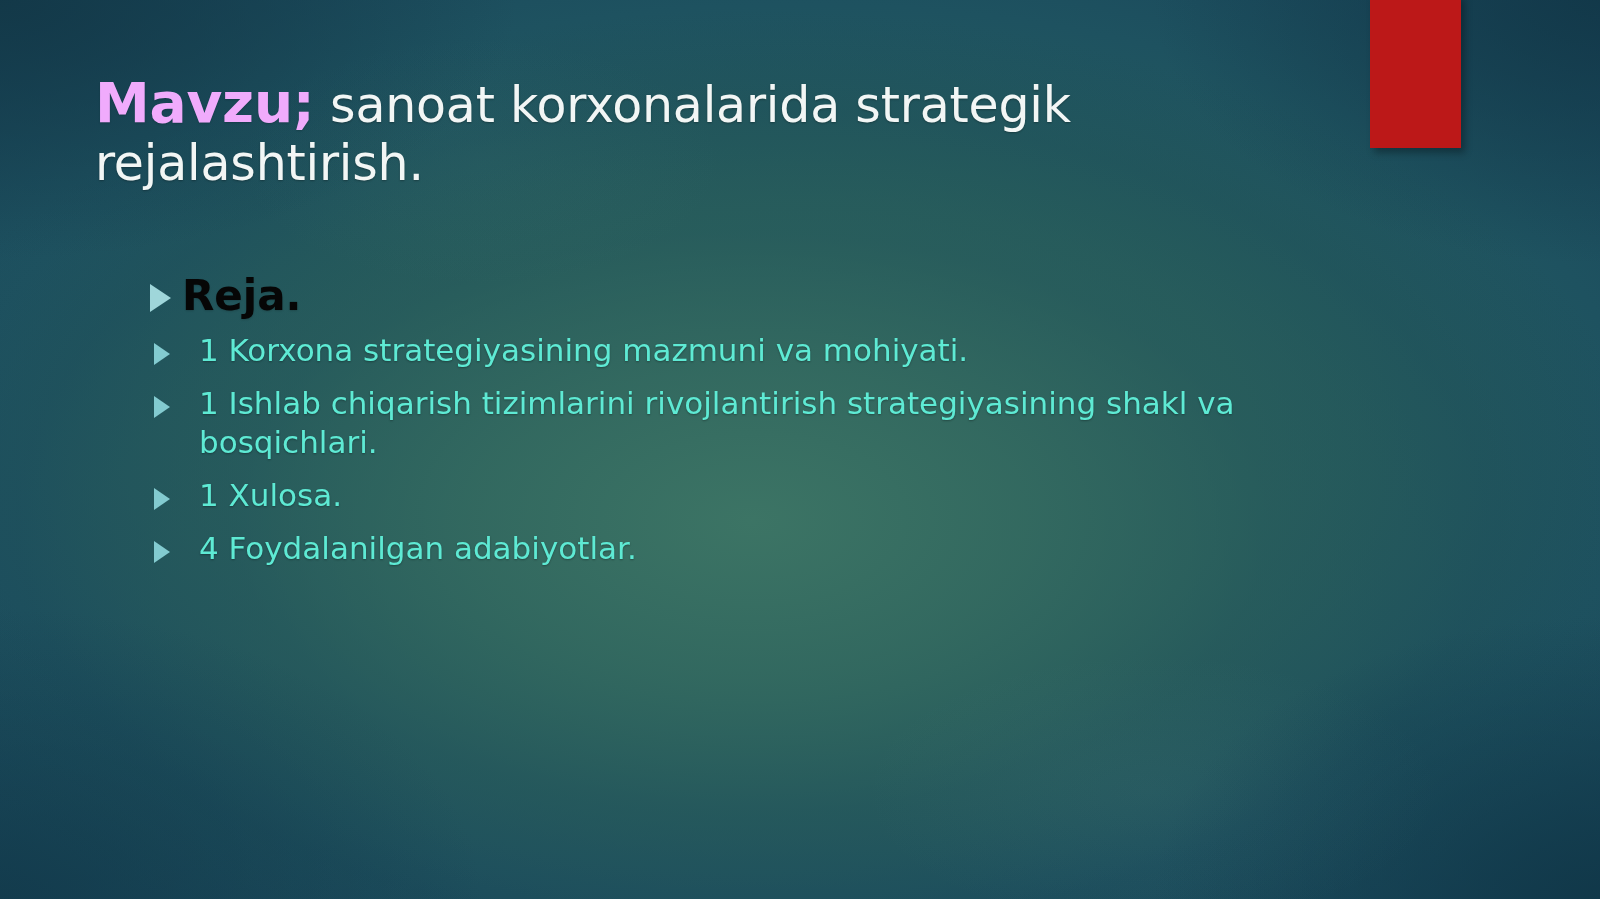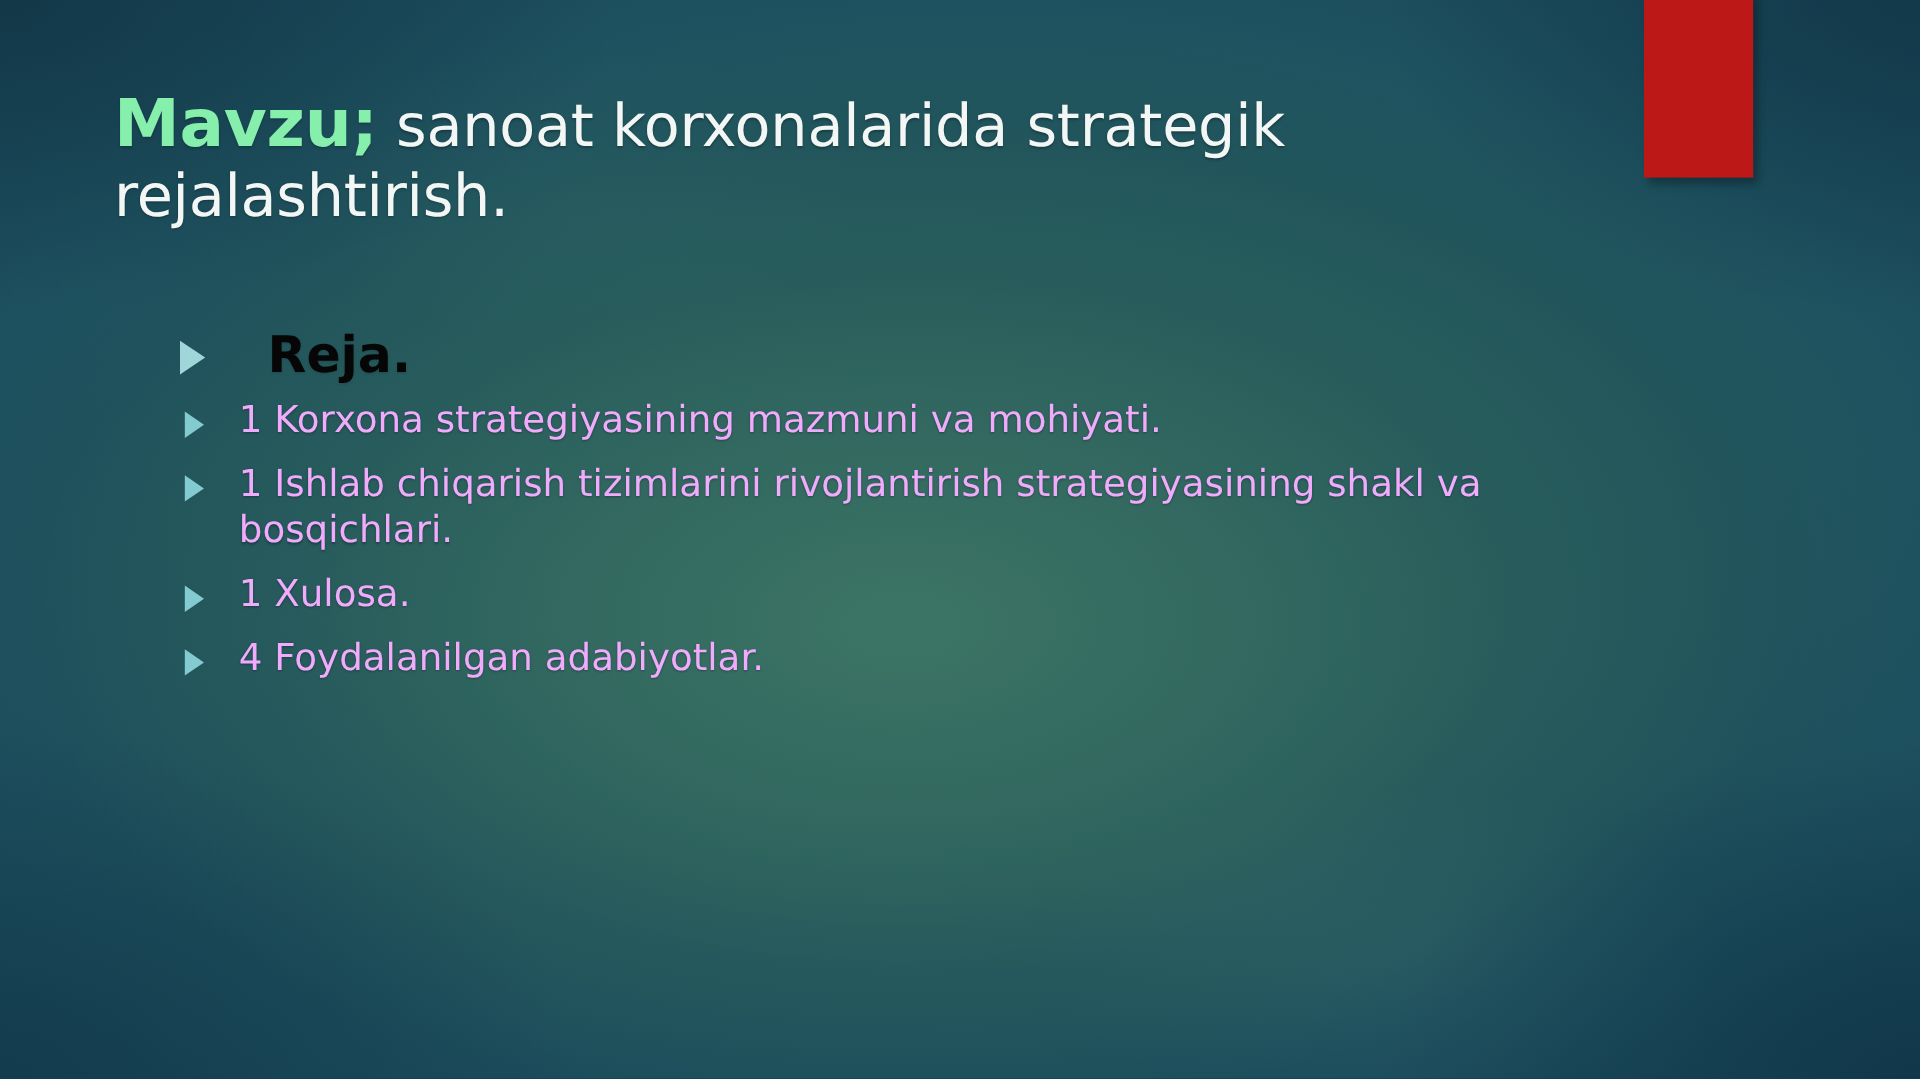--- a/index.html
+++ b/index.html
@@ -66,21 +66,21 @@
     top: 72px;
     width: 1180px;
     line-height: 1.16;
     color: #f2f6f5;
     font-size: 49px;
     font-weight: 400;
     letter-spacing: -0.2px;
     text-shadow: 0 1px 2px rgba(0,0,0,0.28);
   }
   .title .lead {
-    color: #86efac;
+    color: #f0abfc;
     font-weight: 700;
     font-size: 55px;
     text-shadow: 0 1px 2px rgba(0,0,0,0.18);
   }
 
   .body-list {
     position: absolute;
     left: 150px;
     top: 272px;
     width: 1180px;
@@ -113,24 +113,23 @@
     border-color: transparent transparent transparent #83cbd0;
     margin: 12px 0 0 4px;
   }
 
   .item.level1 .txt {
     color: #060606;
     font-size: 42px;
     font-weight: 700;
     line-height: 1.12;
     text-shadow: 0 1px 2px rgba(0,0,0,0.16);
-    margin-left: 41px;
   }
   .item.level2 .txt {
-    color: #f0abfc;
+    color: #5eead4;
     font-size: 31px;
     font-weight: 400;
     line-height: 1.26;
     margin-left: 29px;
     text-shadow: 0 1px 2px rgba(0,0,0,0.30);
   }
 </style>
 </head>
 <body>
 

